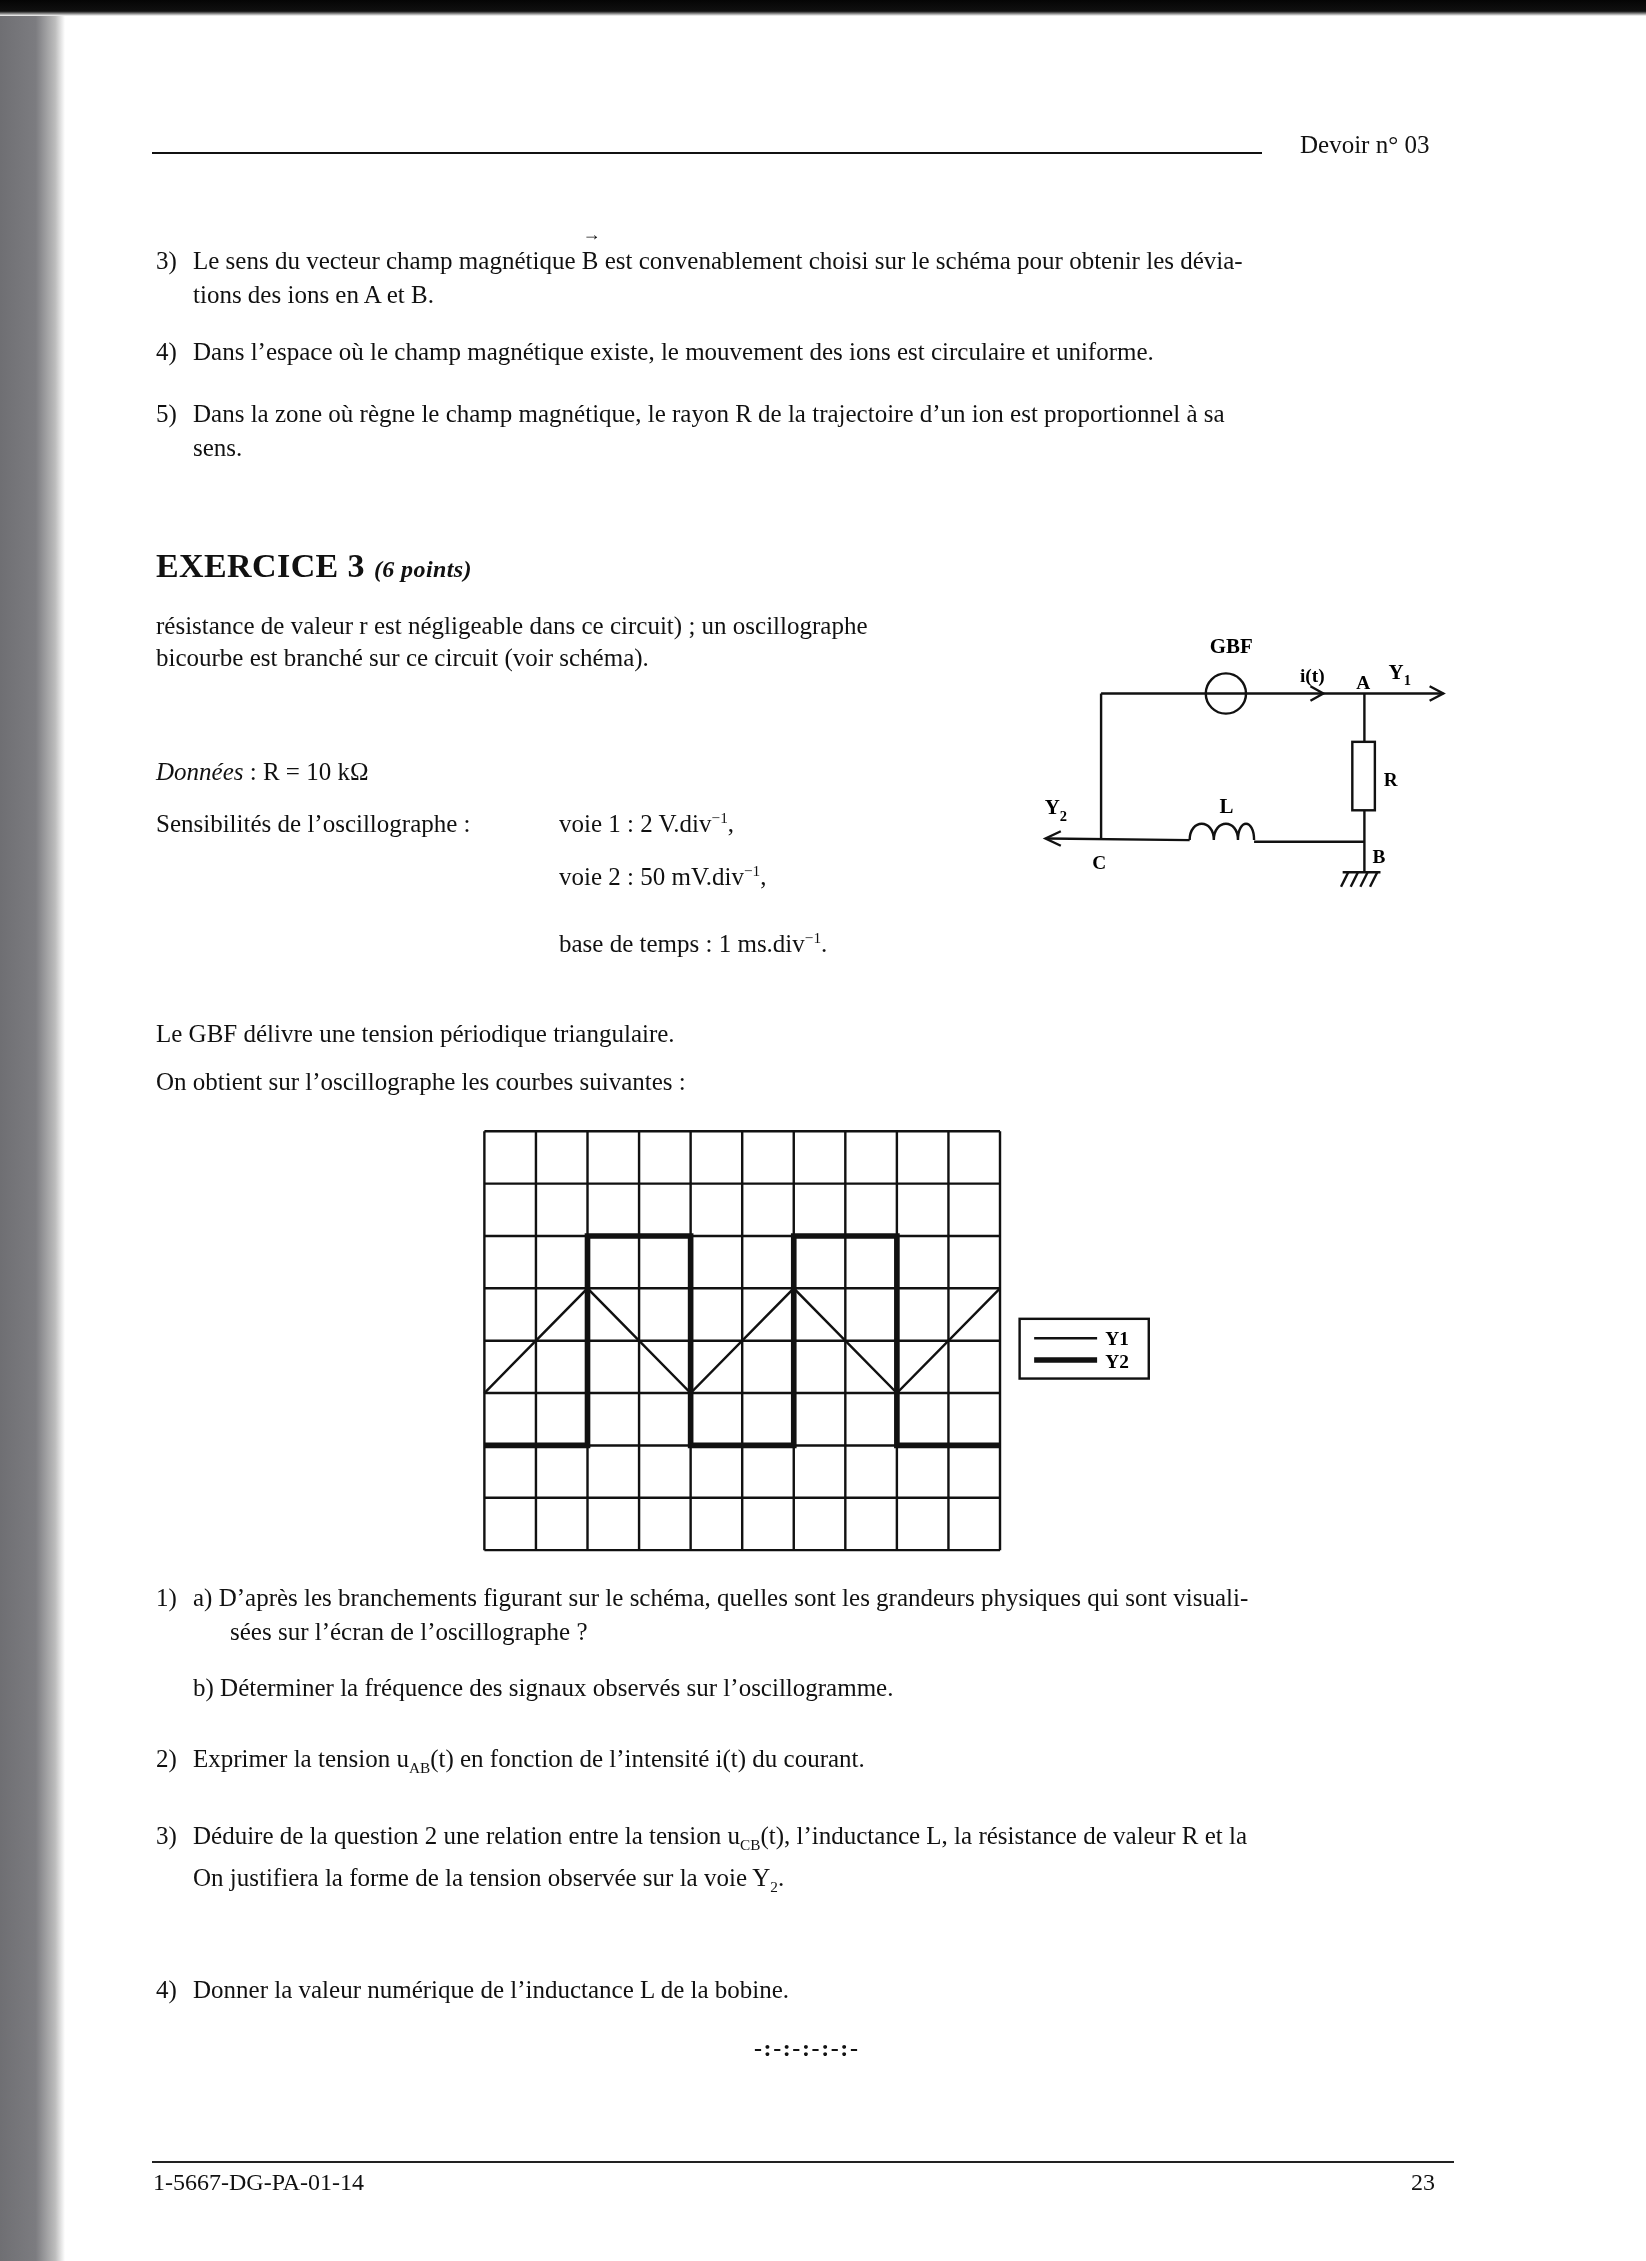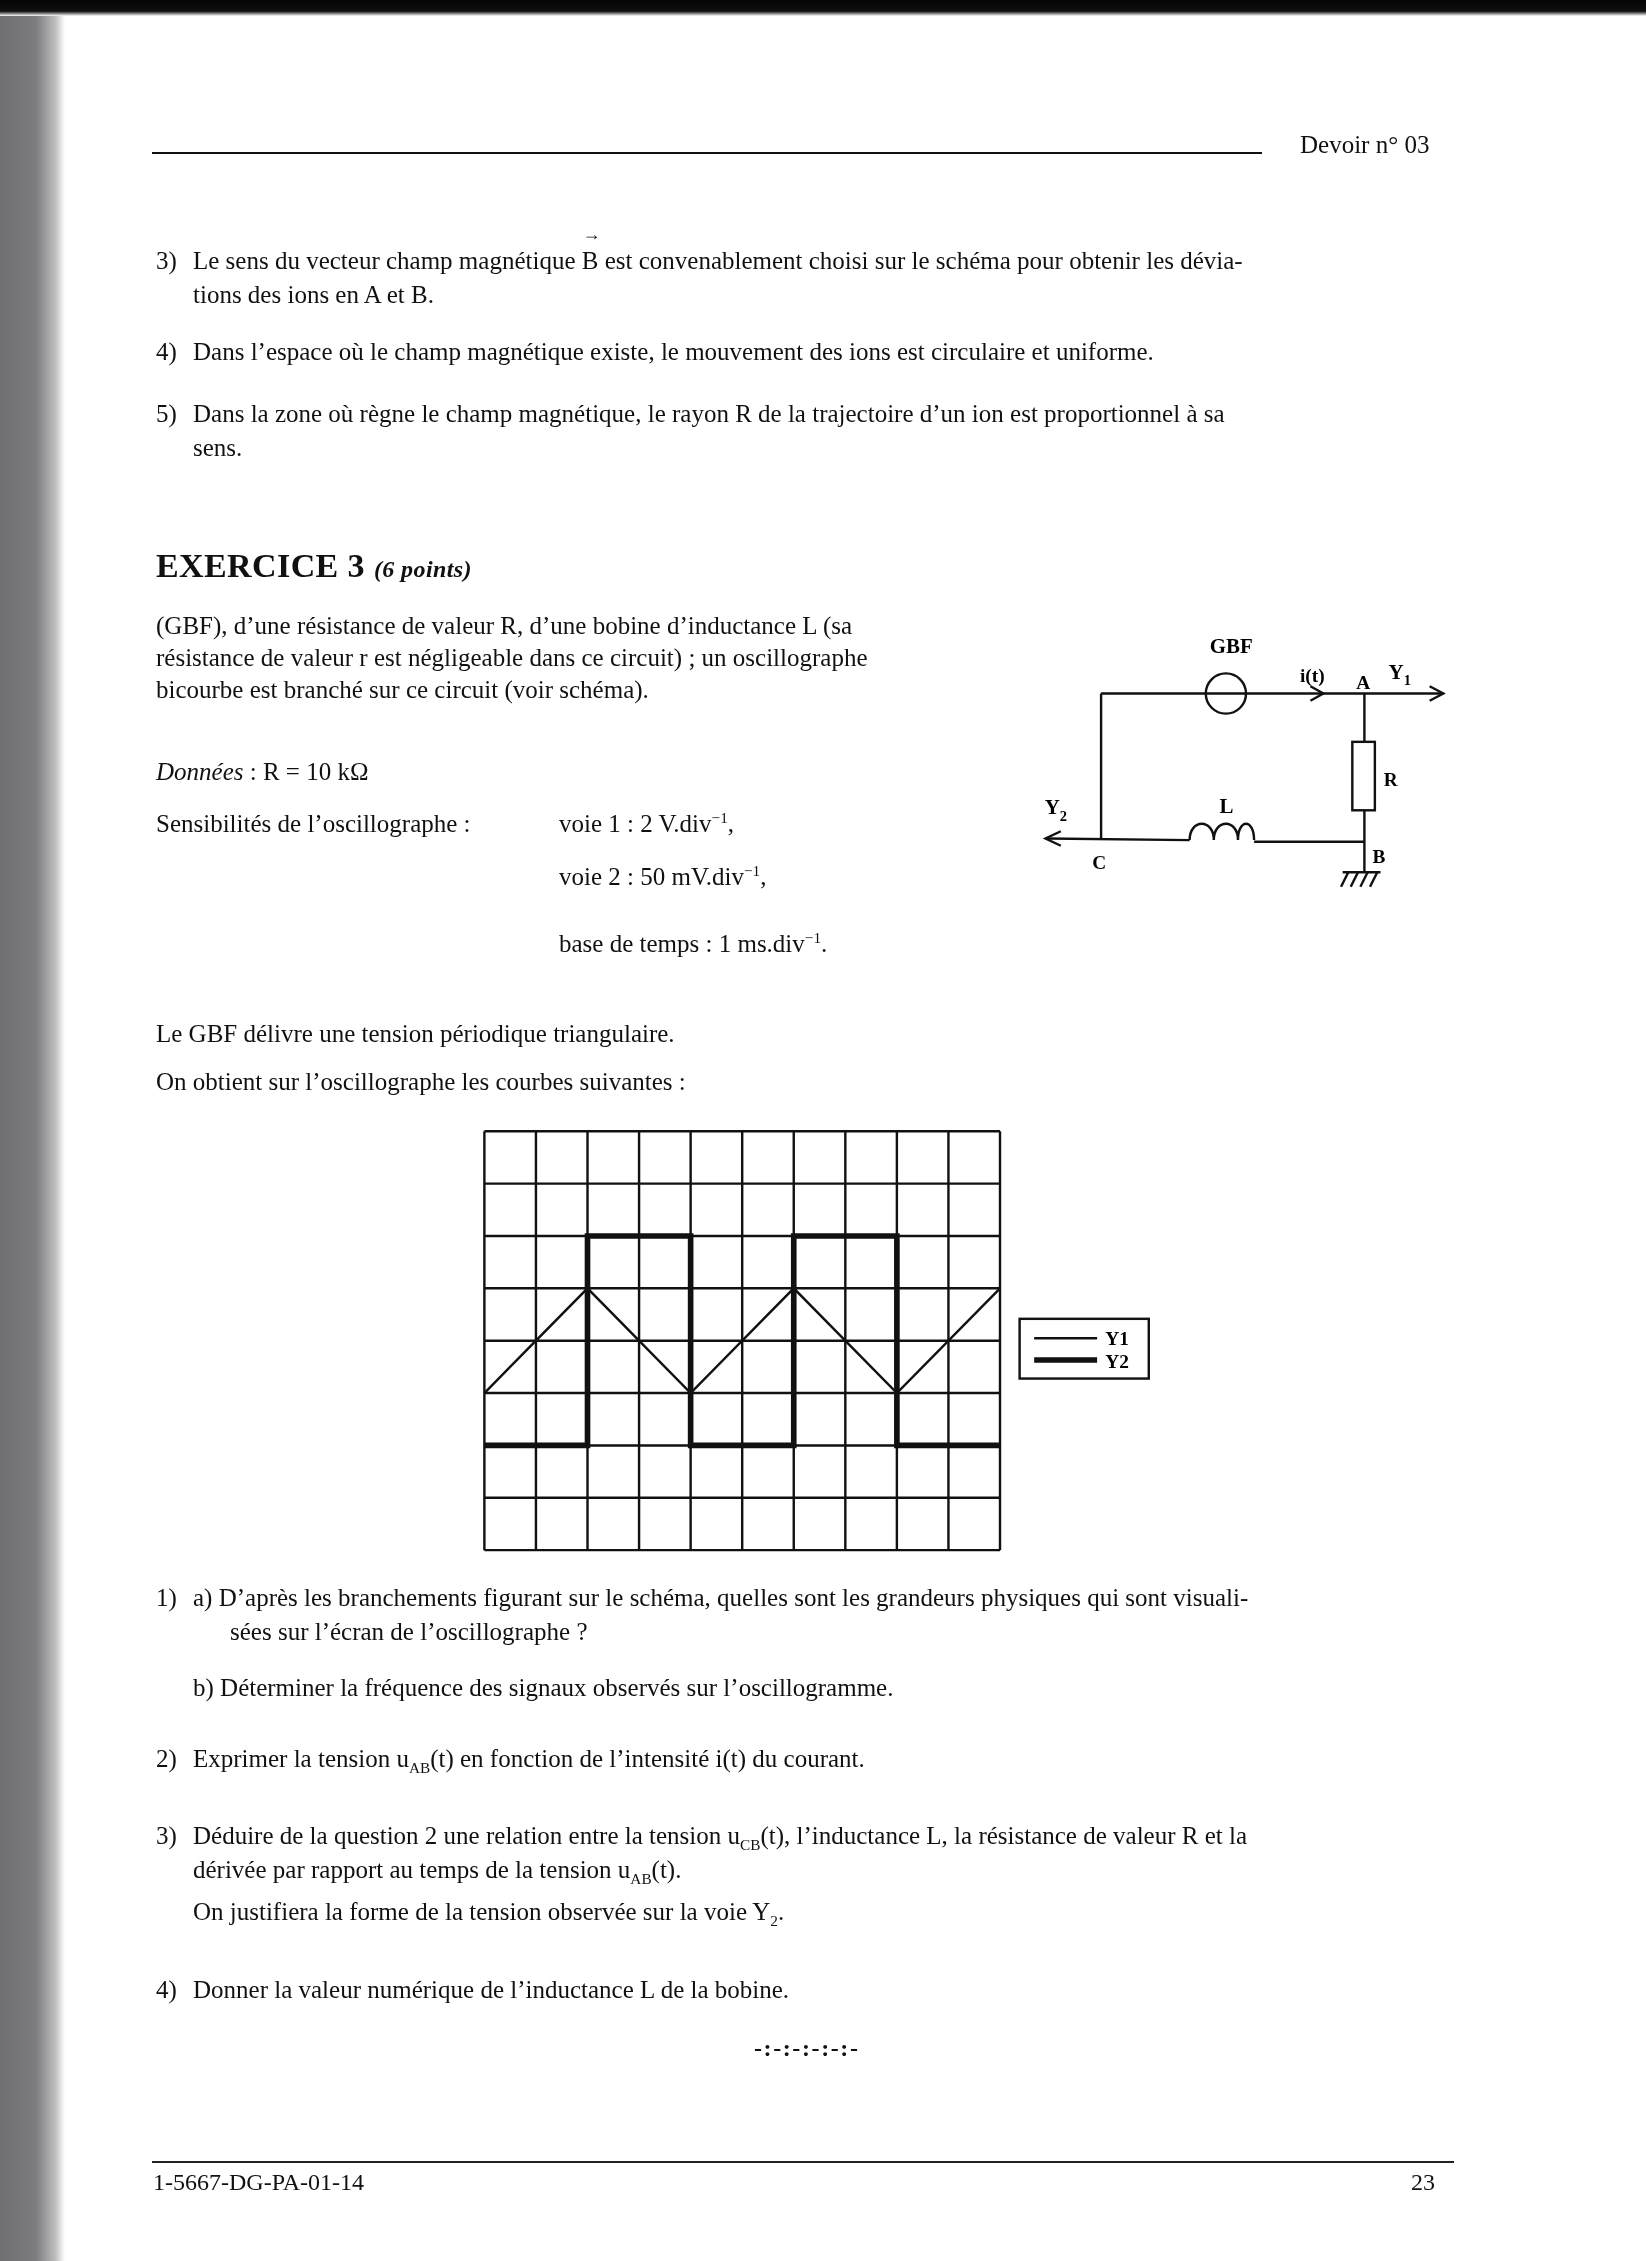--- a/index.html
+++ b/index.html
@@ -62,21 +62,20 @@
   <span class="txt">Dans la zone où règne le champ magnétique, le rayon R de la trajectoire d’un ion est proportionnel à sa</span>
   <span class="indent">sens.</span>
 </div>
 
 <div class="ex-title">
   <span>EXERCICE 3</span>
   <span class="pts">(6 points)</span>
 </div>
 
 <div class="para" style="left:156px; top:610px; width:887px;">
-  <div>(GBF), d’une résistance de valeur R, d’une bobine d’inductance L (sa</div>
   <div>résistance de valeur r est négligeable dans ce circuit) ; un oscillographe</div>
   <div>bicourbe est branché sur ce circuit (voir schéma).</div>
 </div>
 
 <div class="para" style="left:156px; top:756px;">
   <i>Données</i><span> : R = 10 kΩ</span>
 </div>
 
 <div class="para" style="left:156px; top:808px;">Sensibilités de l’oscillographe :</div>
 <div class="para" style="left:559px; top:808px;">
@@ -179,21 +178,20 @@
 </div>
 
 <div class="q" style="left:156px; top:1742px; width:1306px;">
   <span class="num">2)</span>
   <span class="txt"><span>Exprimer la tension u</span><sub>AB</sub><span>(t) en fonction de l’intensité i(t) du courant.</span></span>
 </div>
 
 <div class="q" style="left:156px; top:1819px; width:1306px;">
   <span class="num">3)</span>
   <span class="txt"><span>Déduire de la question 2 une relation entre la tension u</span><sub>CB</sub><span>(t), l’inductance L, la résistance de valeur R et la</span></span>
-  <span class="indent"><span>dérivée par rapport au temps de la tension u</span><sub>AB</sub><span>(t).</span></span>
   <span class="indent" style="margin-top:8px;"><span>On justifiera la forme de la tension observée sur la voie Y</span><sub>2</sub><span>.</span></span>
 </div>
 
 <div class="q" style="left:156px; top:1973px; width:1306px;">
   <span class="num">4)</span>
   <span class="txt">Donner la valeur numérique de l’inductance L de la bobine.</span>
 </div>
 
 <div class="sep">-:-:-:-:-:-</div>
 

